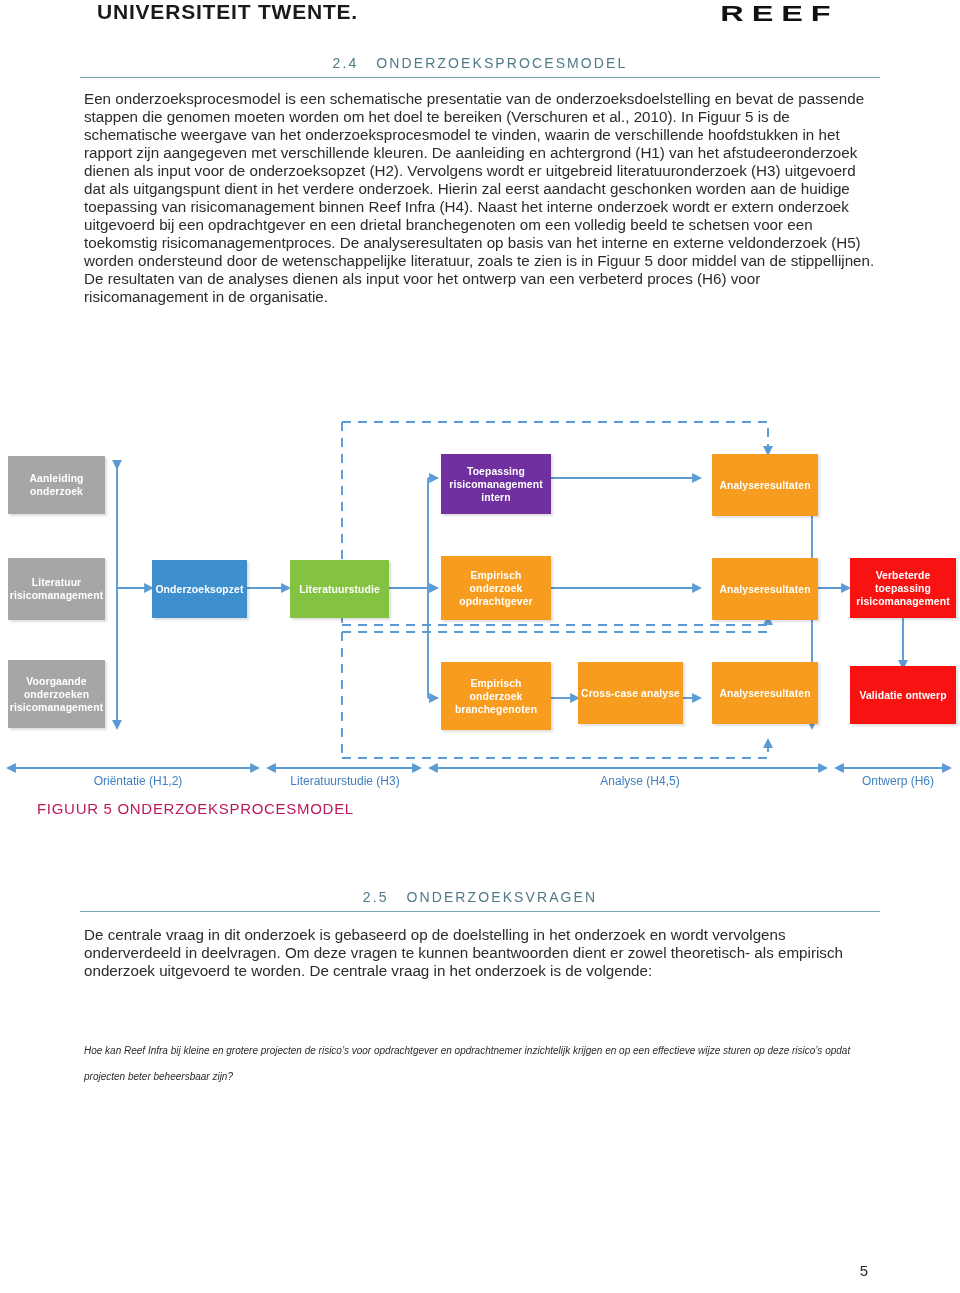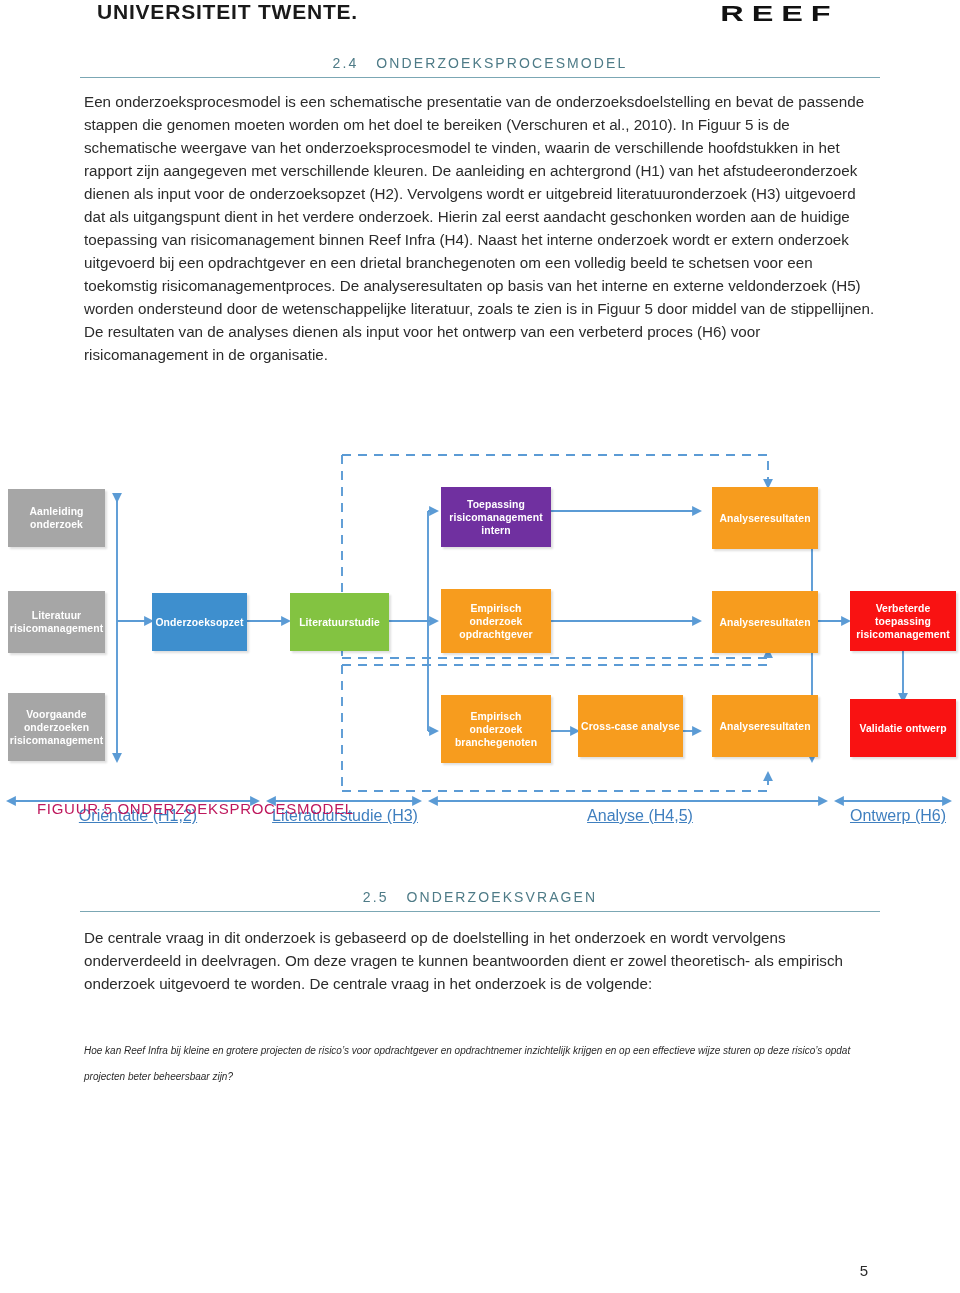--- a/index.html
+++ b/index.html
@@ -58,21 +58,21 @@
   }
   #heading24 { top: 55px; }
   #heading25 { top: 889px; }
 
   
   .para {
     position: absolute;
     left: 84px;
     width: 792px;
     font-size: 15.2px;
-    line-height: 23px;
+    line-height: 18px;
     text-align: left;
     color: #2b2b2b;
   }
   #para-1 { top: 90px; }
   #para-2 { top: 926px; }
   #para-q {
     position: absolute;
     left: 84px; width: 792px;
     top: 1038px;
     font-size: 10px;
@@ -86,21 +86,21 @@
     position: absolute;
     left: 37px; top: 800px;
     font-size: 15px;
     letter-spacing: 0.7px;
     color: #be185d;
   }
 
   
   #diagram {
     position: absolute;
-    left: 0; top: 443px;
+    left: 0; top: 410px;
     width: 847px; height: 400px; padding-left: 36px;
   }
   .dbox {
     position: absolute;
     display: flex;
     align-items: center;
     justify-content: center;
     text-align: center;
     color: #ffffff;
     font-size: 10.4px;
@@ -113,24 +113,23 @@
   .dbox.blue  { background: #3e8fce; box-shadow: 1.5px 1.5px 2px rgba(0,0,0,0.13); }
   .dbox.green { background: #83c341; box-shadow: 1.5px 1.5px 2px rgba(0,0,0,0.13); }
   .dbox.purple{ background: #7030a0; box-shadow: 1.5px 1.5px 2px rgba(0,0,0,0.13); }
   .dbox.orange{ background: #f79c1e; box-shadow: 1.5px 1.5px 2px rgba(0,0,0,0.13); }
   .dbox.red   { background: #f91212; box-shadow: 1.5px 1.5px 2px rgba(0,0,0,0.13); }
 
   #diagram svg { position: absolute; left: 0; top: 0; }
 
   .phase-label {
     position: absolute;
-    font-size: 16px;
+    font-size: 12px;
     color: #3f7fbf;
     text-align: center;
-    text-decoration: underline;
   }
 
   
   .page-num {
     position: absolute;
     right: 92px; bottom: 14px;
     font-size: 15px;
     color: #2b2b2b;
   }
 </style>

